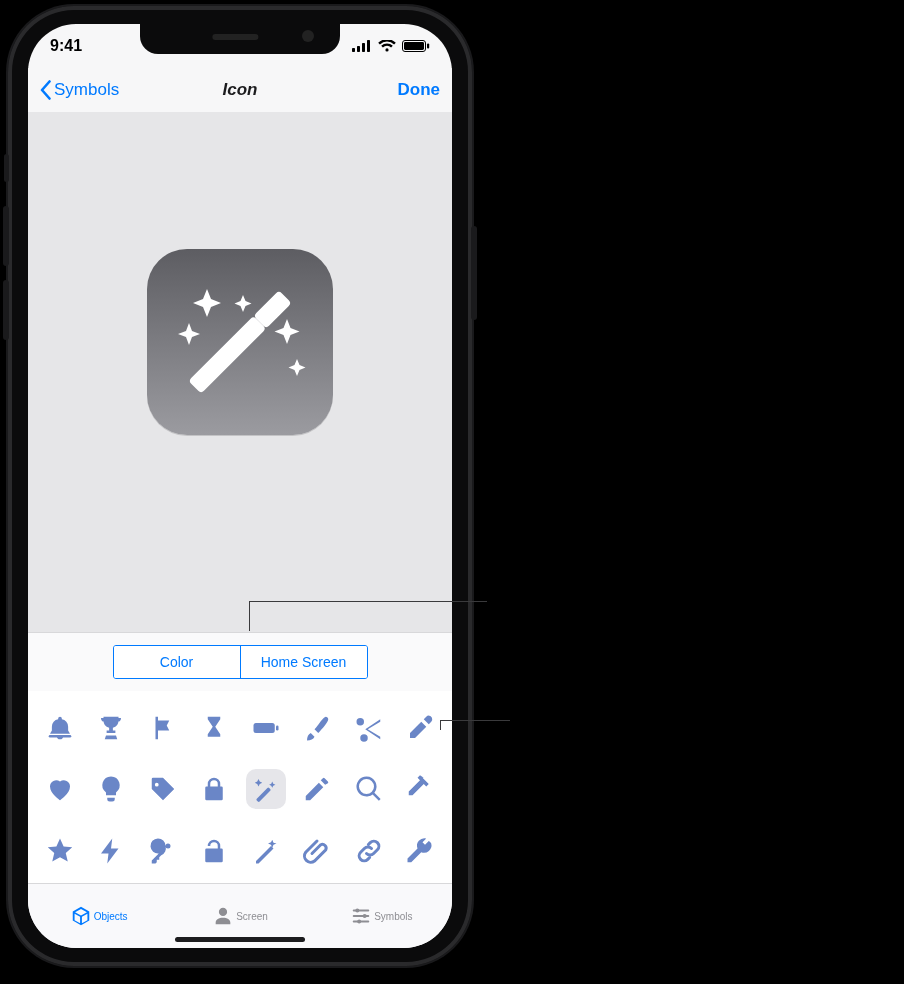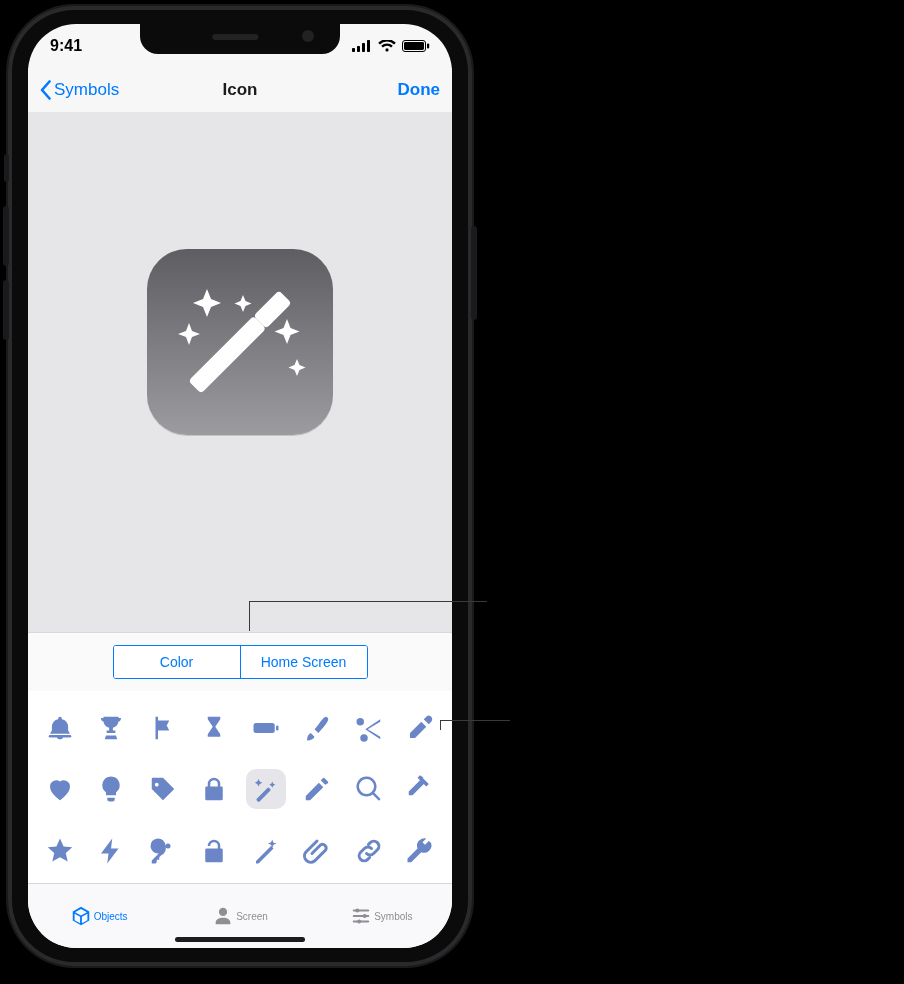--- a/index.html
+++ b/index.html
@@ -85,20 +85,21 @@
     display: flex; align-items: center; justify-content: space-between;
     padding: 0 12px;
     border-bottom: 1px solid #ebebed;
     background: #f7f7f8;
   }
   .nav-back { display: flex; align-items: center; gap: 2px; color: var(--accent); font-size: 17px; }
   .nav-title {
     position: absolute; left: 0; right: 0; text-align: center;
     font-weight: 600; font-size: 17px; color: var(--text);
     pointer-events: none;
+    font-style: italic;
   }
   .nav-done { color: var(--accent); font-weight: 600; font-size: 17px; }
 
   
   .preview-area {
     position: absolute;
     top: 88px; left: 0; right: 0;
     height: 520px;
     background: #e6e6e8;
     display: flex; align-items: center; justify-content: center;

